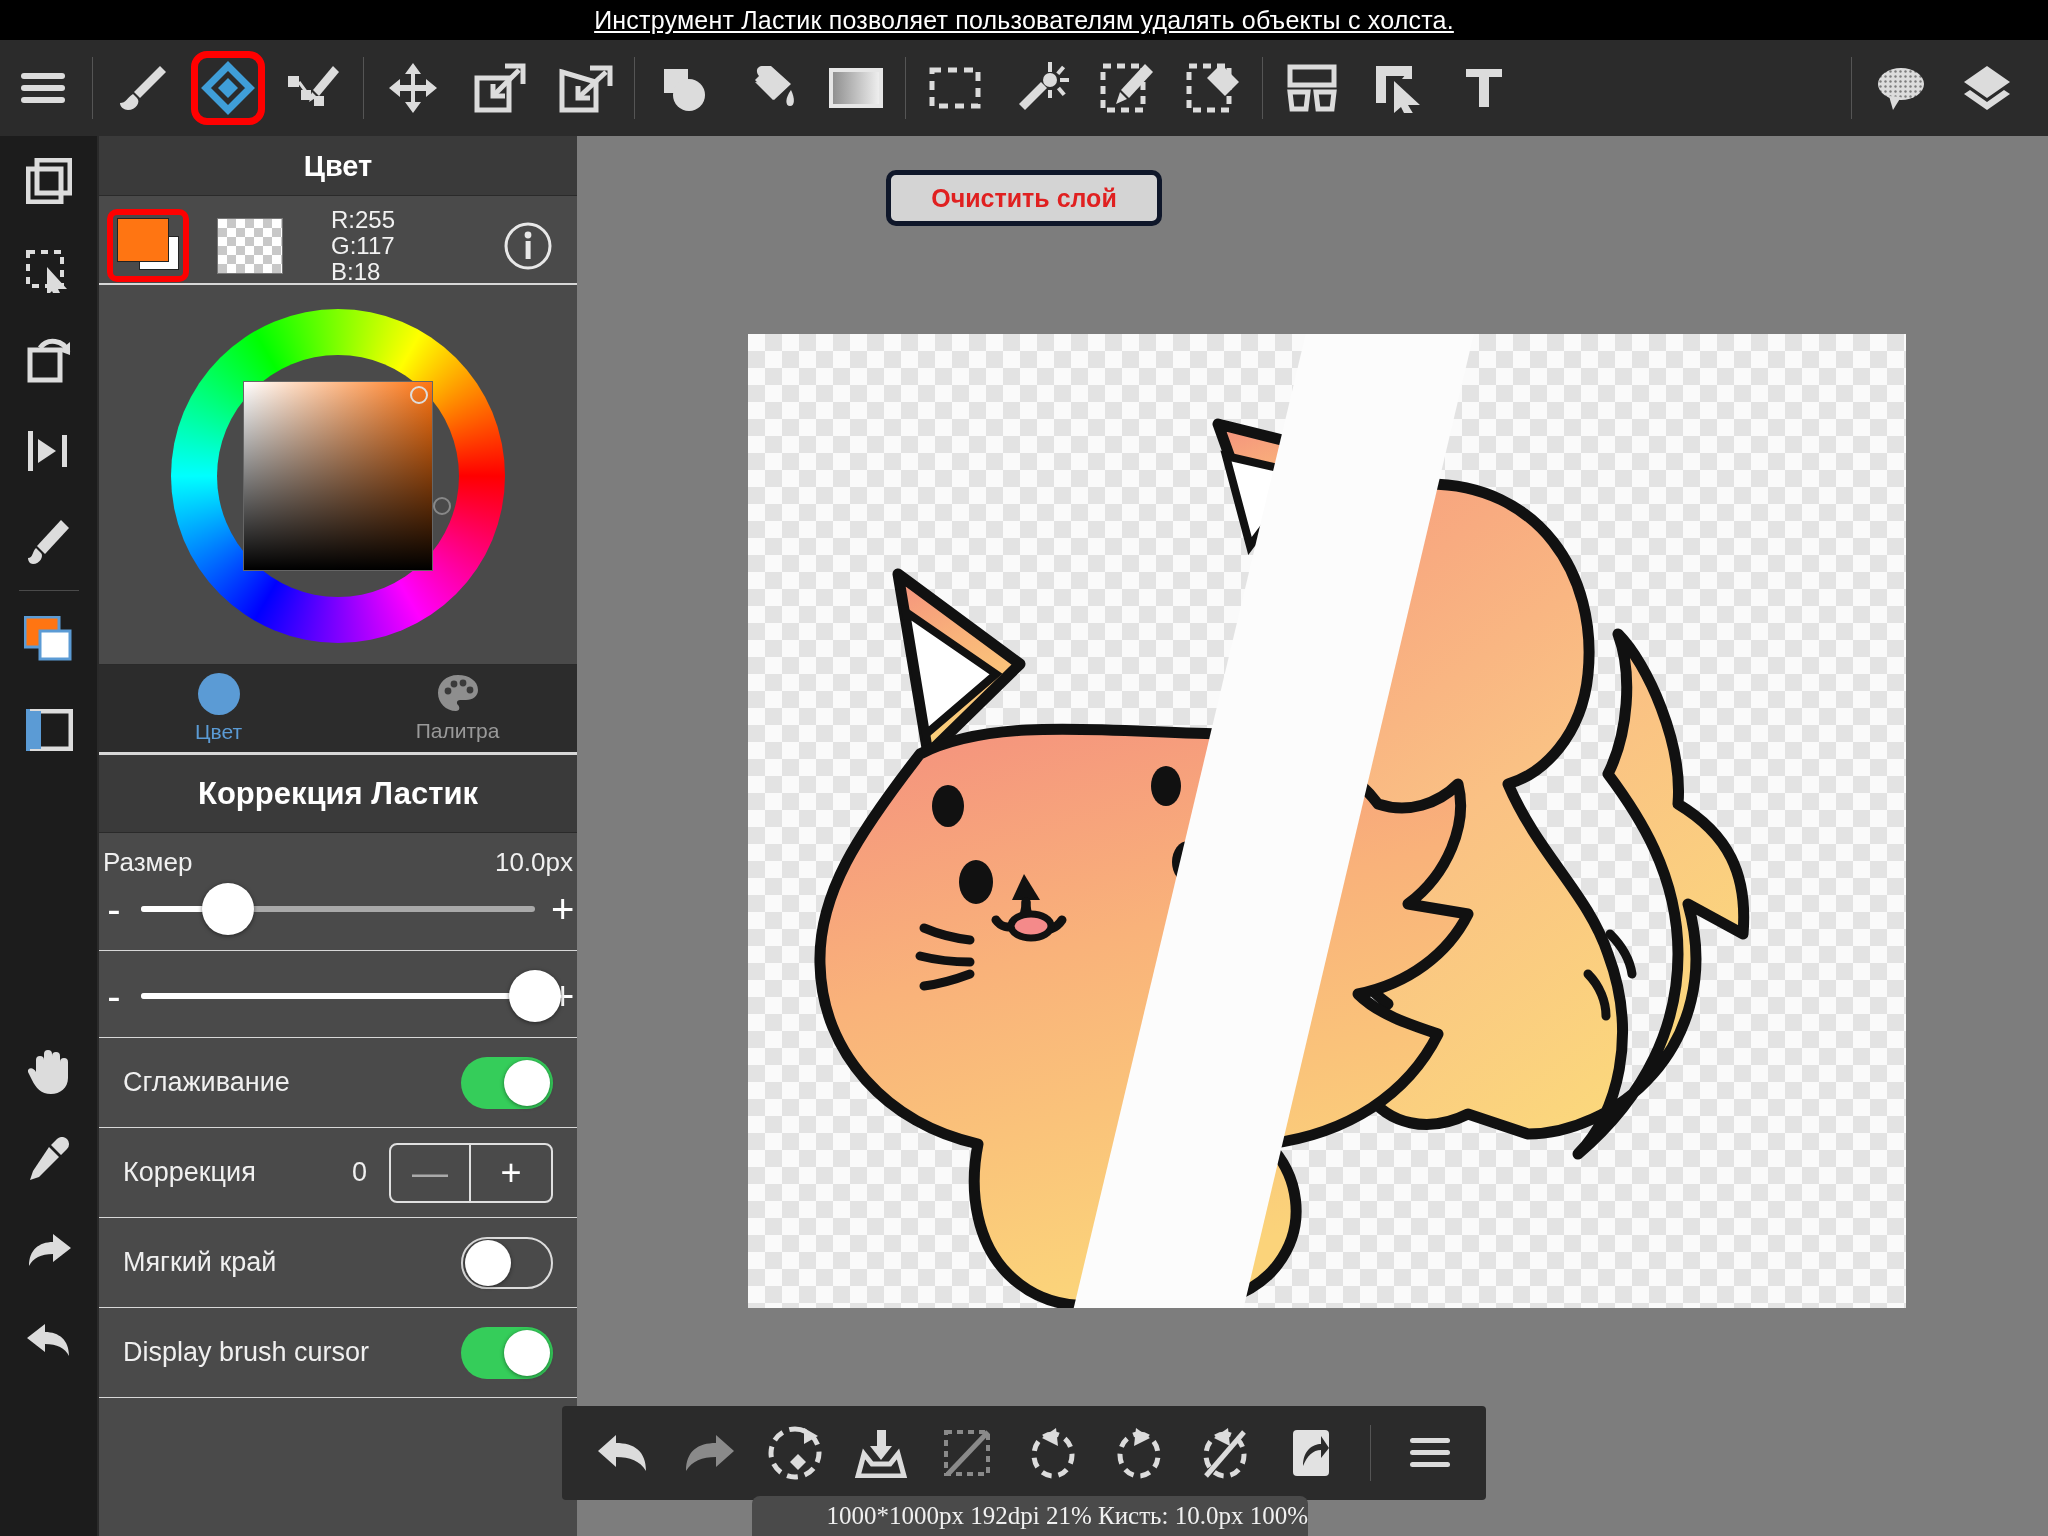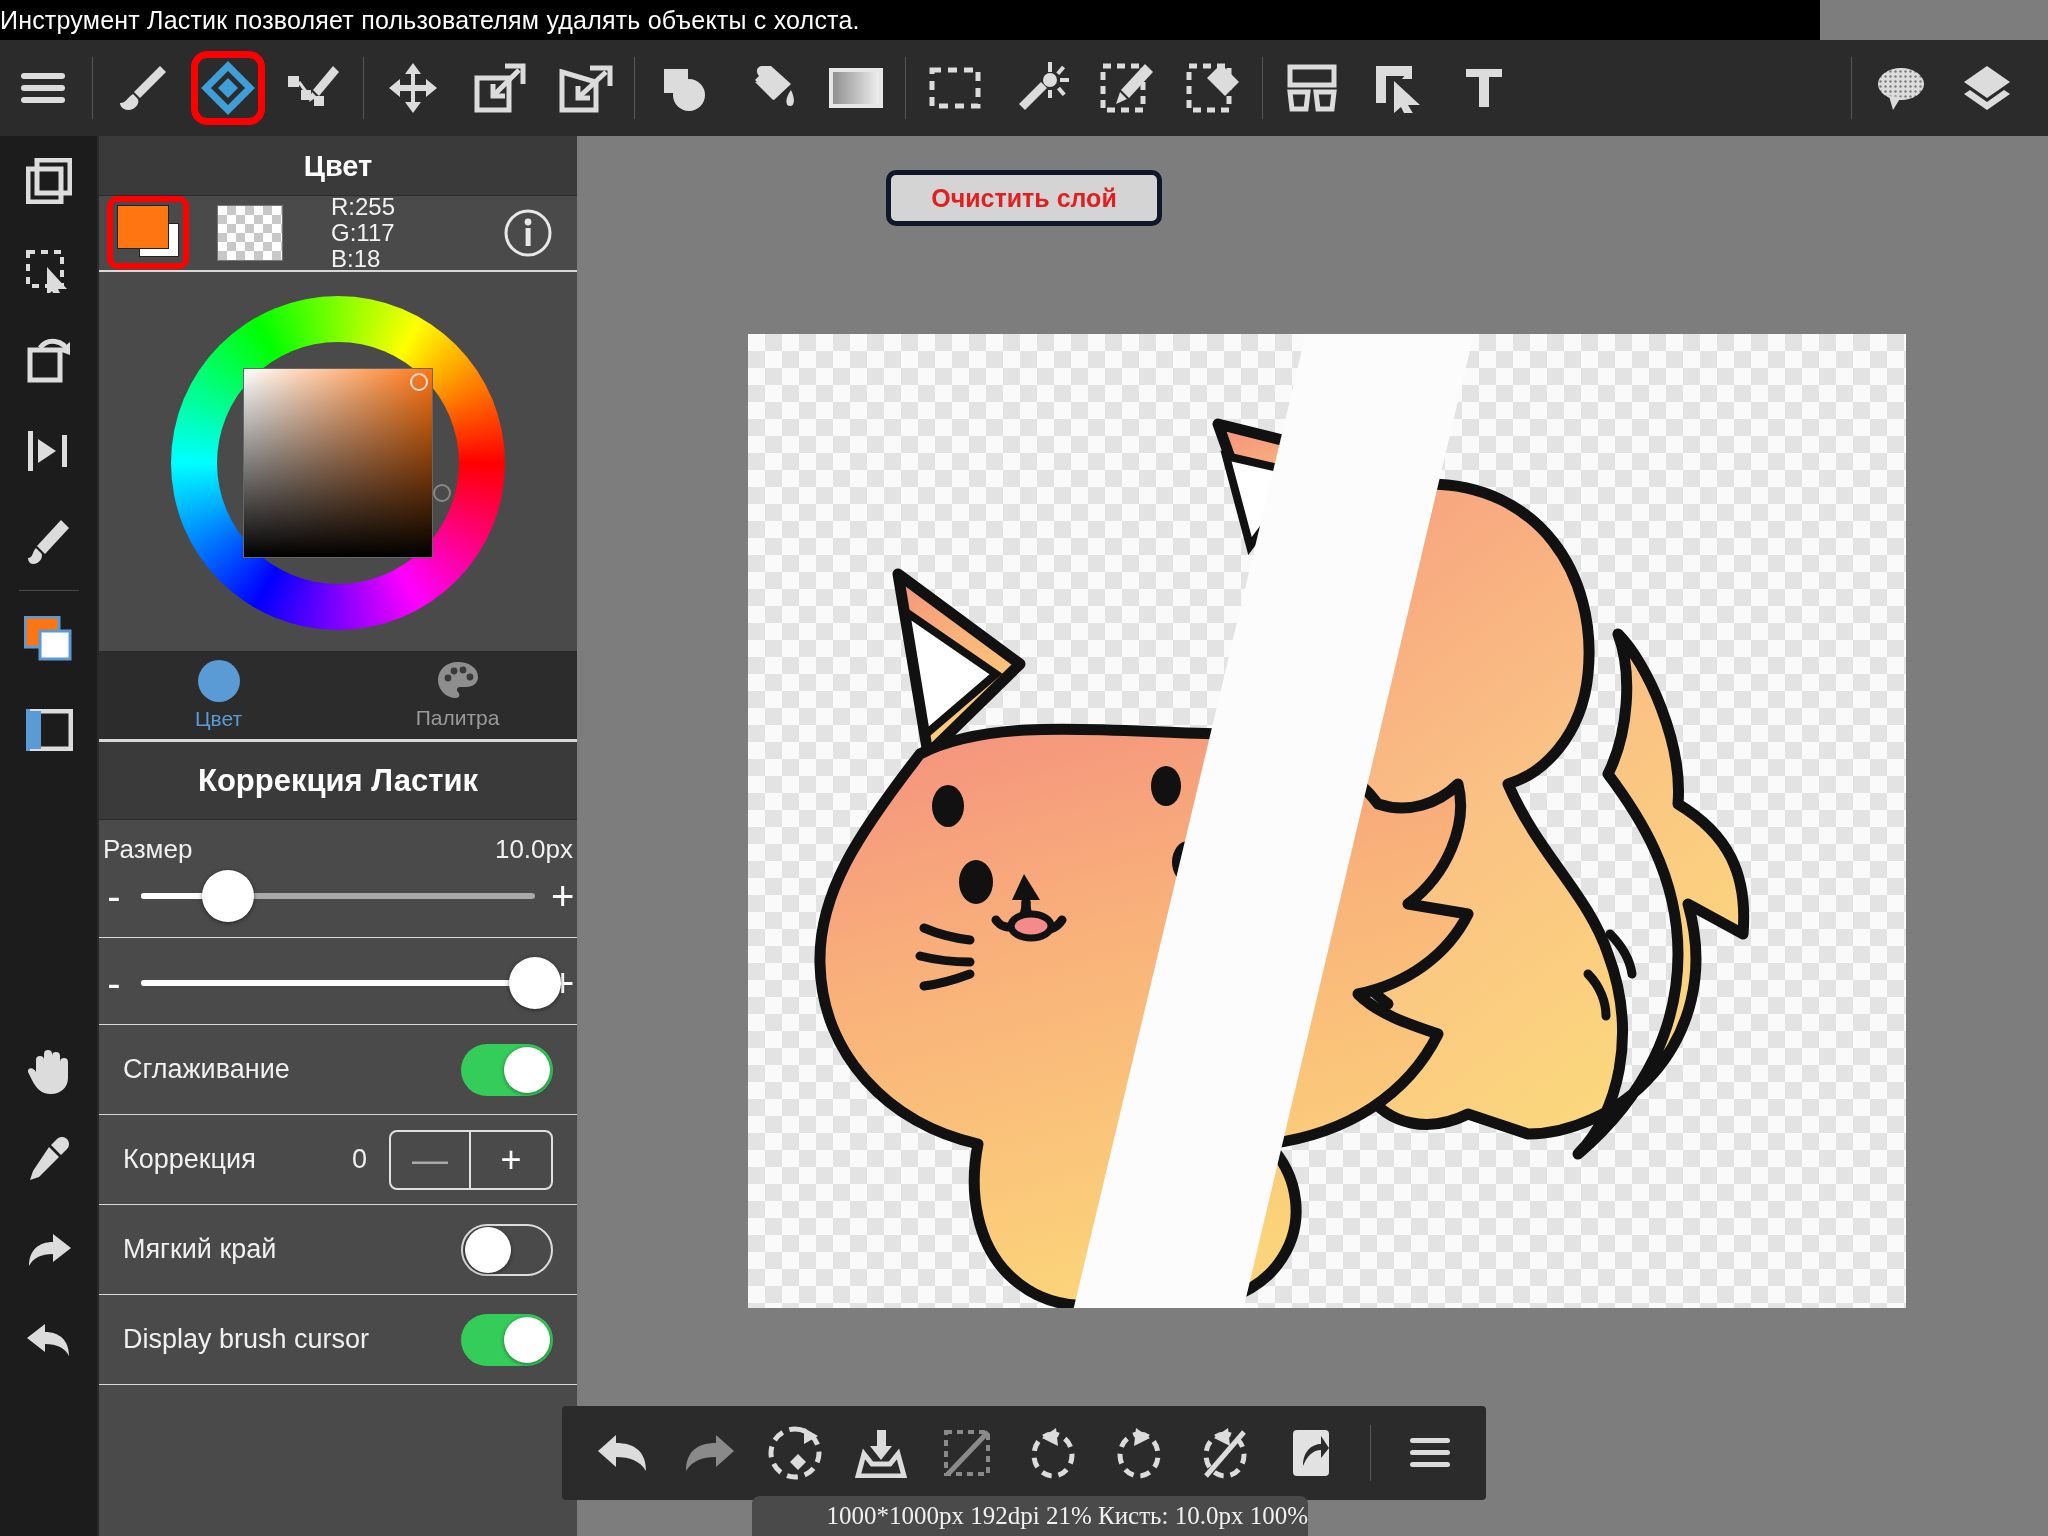--- a/index.html
+++ b/index.html
@@ -6,24 +6,25 @@
   html, body {
     width: 2048px; height: 1536px;
     background: #000;
     font-family: "Liberation Sans", sans-serif;
     overflow: hidden;
   }
   #app { position: relative; width: 2048px; height: 1536px; background: #7d7d7d; }
 
   
   .banner {
-    position: absolute; left: 0; top: 0; width: 1820px; height: 40px;
+    position: absolute; left: 0; top: 0; width: 2048px; height: 40px;
     background: #000; color: #fff;
-    font-size: 25px; line-height: 40px; text-align: left;
+    font-size: 25px; line-height: 40px; text-align: center;
     letter-spacing: .2px;
+    text-decoration: underline;
   }
 
   
   .toolbar {
     position: absolute; left: 0; top: 40px; width: 2048px; height: 96px;
     background: #2b2b2b; display: flex; align-items: center;
   }
   .tb-sep { width: 1px; height: 62px; background: #555; margin: 0 6px; flex: none; }
   .tb-btn {
     width: 86px; height: 86px; display: flex; align-items: center; justify-content: center;
@@ -51,21 +52,21 @@
     position: absolute; left: 97px; top: 136px; width: 480px; height: 1400px;
     background: #4a4a4a; border-left: 2px solid #2a2a2a;
   }
   .panel-head {
     height: 60px; background: #3a3a3a; color: #fff;
     font-size: 29px; font-weight: bold; text-align: center; line-height: 60px;
     border-bottom: 1px solid #2a2a2a;
   }
   .swatch-row {
     height: 76px; display: flex; align-items: center; padding: 0 18px;
-    border-bottom: 2px solid #d8d8d8; background: #4a4a4a; position: relative;
+    border-bottom: 2px solid #d8d8d8; background: #4a4a4a; position: relative; margin-top: 13px;
   }
   .sw-main {
     position: relative; width: 66px; height: 56px; flex: none; margin-right: 10px;
   }
   .sw-fg { position: absolute; left: 0; top: 0; width: 52px; height: 44px; background: #ff7512; border: 1px solid #222; }
   .sw-bg { position: absolute; left: 22px; top: 18px; width: 40px; height: 34px; background: #fff; border: 1px solid #222; }
   .sw-main::after {
     content: ""; position: absolute; left: -10px; top: -9px; width: 82px; height: 73px;
     border: 6px solid #ff0000; border-radius: 10px; box-sizing: border-box;
   }

